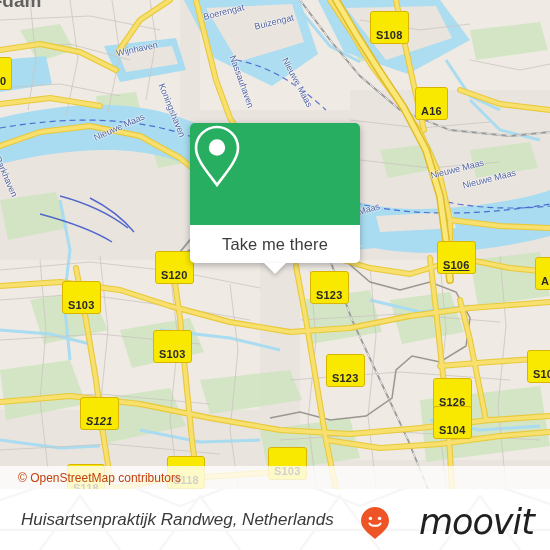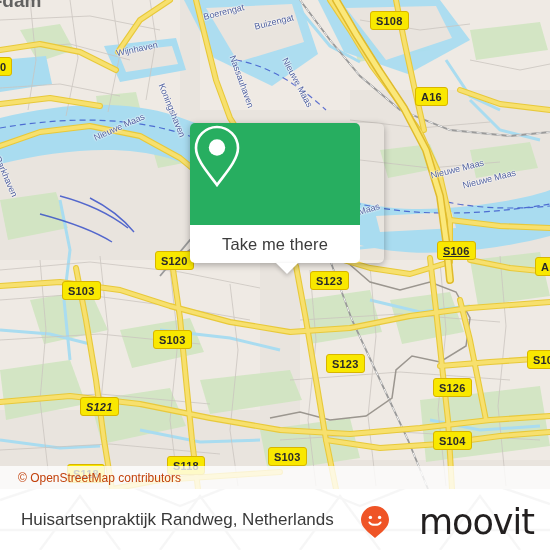--- a/index.html
+++ b/index.html
@@ -21,21 +21,21 @@
   
   .shield{
     position:absolute;
     background:#f9e800;
     border:1.6px solid #d8b500;
     border-radius:3px;
     color:#2a2a2a;
     font-size:11px;
     font-weight:bold;
     letter-spacing:.2px;
-    padding:3px 5px 2px 5px;
+    padding:17px 5px 2px 5px;
     line-height:12px;
     white-space:nowrap;
     font-family:"Liberation Sans","DejaVu Sans",sans-serif;
     box-sizing:border-box;
     text-align:center;
   }
 
   
   .wlabel{
     position:absolute;
@@ -64,21 +64,20 @@
     font-size:12px;color:#c2410c;padding-left:18px;
     font-family:"Liberation Sans","DejaVu Sans",sans-serif;
   }
 
   
   .card{
     position:absolute;left:190px;top:123px;width:170px;height:140px;
     border-radius:5px;
     box-shadow:0 2px 7px rgba(0,0,0,.30);
     overflow:visible;
-    padding-left:24px;
   }
   .card-top{
     position:absolute;left:0;top:0;width:170px;height:102px;
     background:#27ae60;
     border-radius:5px 5px 0 0;
     display:flex;align-items:center;justify-content:center;
   }
   .card-bottom{
     position:absolute;left:0;top:102px;width:170px;height:38px;
     background:#ffffff;
@@ -96,37 +95,38 @@
     border-top:11px solid #ffffff;
     filter:drop-shadow(0 2px 2px rgba(0,0,0,.22));
   }
 
   
   .footer{
     position:absolute;left:0;top:489px;width:550px;height:61px;
     background:#ffffff;
     display:flex;align-items:center;
     overflow:hidden;
+    font-style:italic;
   }
   .footer-watermark{
     position:absolute;left:0;top:-489px;width:550px;height:550px;
     opacity:.055;
     pointer-events:none;
   }
   .footer-title{
     position:relative;
     z-index:2;
     margin-left:21px;
     font-size:17px;
     color:#3a3a3a;
     white-space:nowrap;
   }
   .brand{
     position:absolute;right:16px;top:50%;margin-top:-15px;
-    display:flex;align-items:center;z-index:2;gap:28px;
+    display:flex;align-items:flex-end;z-index:2;gap:28px;
   }
   .brand-word{
     font-size:35px;
     color:#221f1f;
     letter-spacing:-1px;
     line-height:35px;
     font-family:"DejaVu Sans","Liberation Sans",sans-serif;
     font-weight:normal;
   }
 </style>
@@ -342,21 +342,21 @@
     <div class="shield" style="left:415px;top:87px;">A16</div>
     <div class="shield" style="left:155px;top:251px;">S120</div>
     <div class="shield" style="left:62px;top:281px;">S103</div>
     <div class="shield" style="left:153px;top:330px;">S103</div>
     <div class="shield" style="left:310px;top:271px;">S123</div>
     <div class="shield" style="left:326px;top:354px;">S123</div>
     <div class="shield" style="left:437px;top:241px;text-decoration:underline;">S106</div>
     <div class="shield" style="left:433px;top:350px;margin-top:28px;">S126</div>
     <div class="shield" style="left:527px;top:350px;">S105</div>
     <div class="shield" style="left:535px;top:257px;">A16</div>
-    <div class="shield" style="left:433px;top:431px;">S104</div>
+    <div class="shield" style="left:433px;top:406px;">S104</div>
     <div class="shield" style="left:80px;top:397px;font-style:italic;">S121</div>
     <div class="shield" style="left:167px;top:456px;">S118</div>
     <div class="shield" style="left:67px;top:464px;">S118</div>
     <div class="shield" style="left:268px;top:447px;">S103</div>
     <div class="shield" style="left:-6px;top:57px;">0</div>
 
     <div class="attrib">
       <span>© OpenStreetMap contributors</span>
     </div>
 

